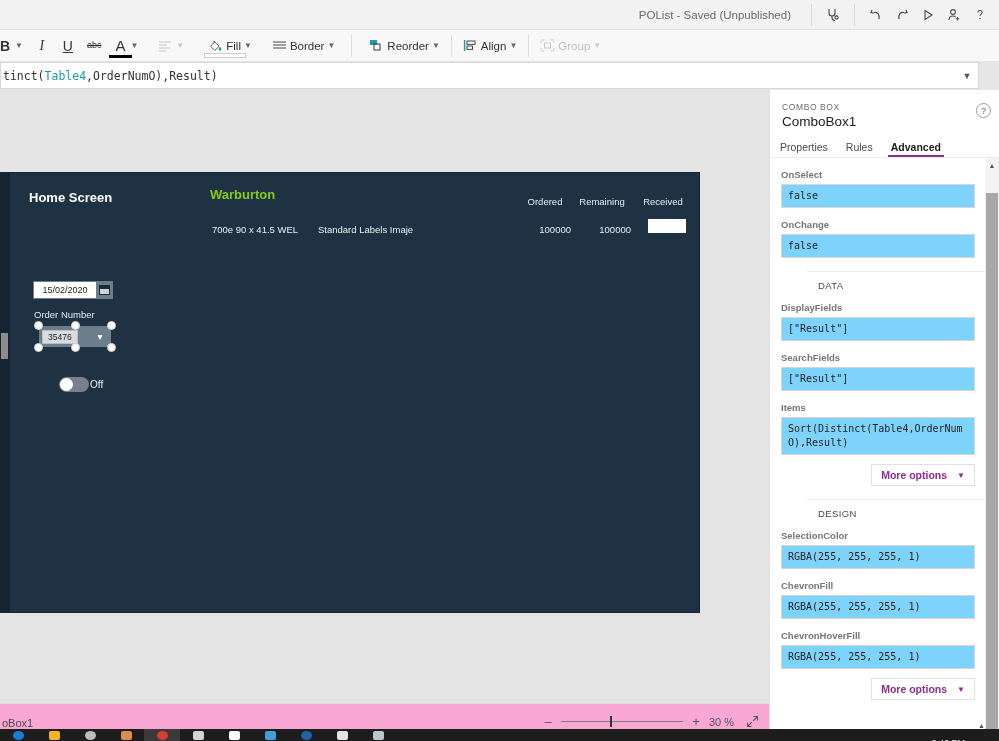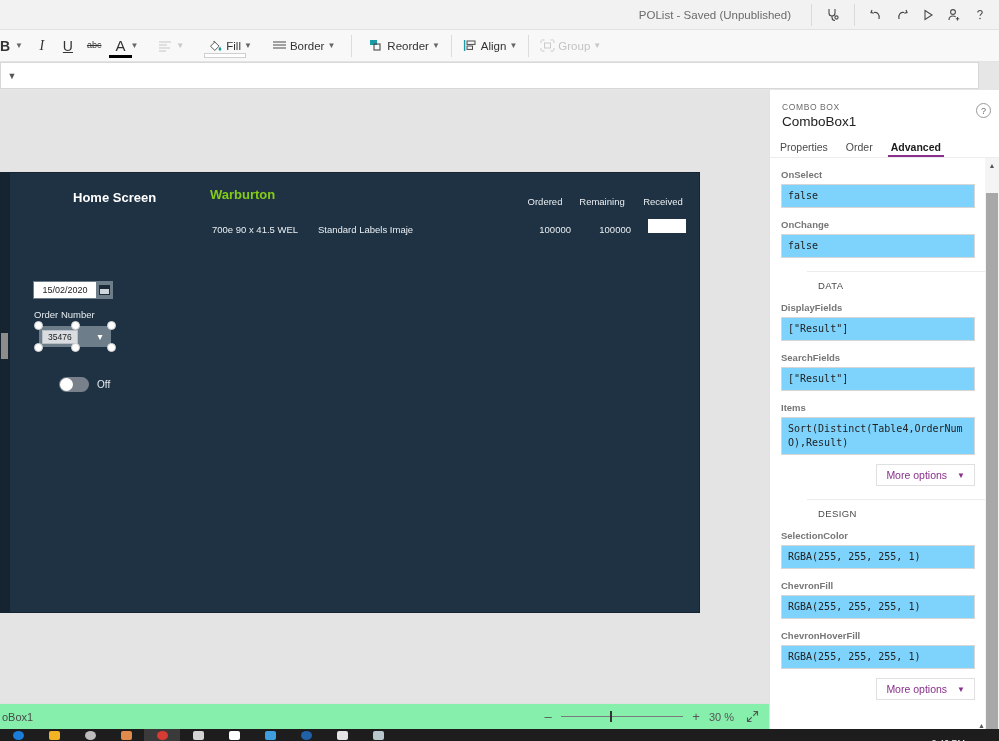--- a/index.html
+++ b/index.html
@@ -81,21 +81,21 @@
   .canvas-gutter {
     position: absolute; left: 0; top: 0; width: 9px; height: 441px;
     background: #152430;
   }
   .gutter-tab {
     position: absolute; left: 0; top: 160px; width: 7px; height: 26px;
     background: #8c8c8c; cursor: pointer;
   }
   .c-title {
     position: absolute; left: 28px; top: 17px;
-    font-size: 13px; font-weight: bold; color: #fff; margin-left: 44px;
+    font-size: 13px; font-weight: bold; color: #fff;
   }
   .c-heading {
     position: absolute; left: 209px; top: 14px;
     font-size: 13px; font-weight: bold; color: #84cc16;
   }
   .c-prodname {
     position: absolute; left: 211px; top: 51px;
     font-size: 9.5px; color: #eaeef1;
   }
   .c-prodlabel {
@@ -150,36 +150,36 @@
     position: absolute; right: 0; top: 0; width: 22px; height: 21px;
     display: flex; align-items: center; justify-content: center;
     color: #fff; font-size: 10px;
   }
   .handle {
     position: absolute; width: 9px; height: 9px; border-radius: 50%;
     background: #fff; border: 1px solid #cfcfcf;
   }
 
   
-  .toggle-wrap { position: absolute; left: 58px; top: 204px; display: flex; align-items: center; gap: 8px; }
+  .toggle-wrap { position: absolute; left: 58px; top: 204px; display: flex; align-items: center; gap: 1px; }
   .toggle {
     width: 30px; height: 15px; border-radius: 8px; background: #77808b;
     position: relative; cursor: pointer;
   }
   .toggle-knob {
     position: absolute; left: 1px; top: 1px; width: 13px; height: 13px;
     border-radius: 50%; background: #fff;
   }
   .toggle-lbl { font-size: 10px; color: #e8ecef; }
 
   
   .statusbar {
     position: absolute; left: 0; top: 703px; width: 769px; height: 26px;
-    background: #86efac; border-top: 1px solid #e0e0e0;
-    display: flex; align-items: center;
+    background: #f9a8d4; border-top: 1px solid #e0e0e0;
+    display: flex; align-items: flex-end;
   }
   .status-name { font-size: 11px; color: #4a4a4a; padding-left: 2px; }
   .zoom-group { margin-left: auto; display: flex; align-items: center; gap: 7px; padding-right: 10px; }
   .zoom-btn { font-size: 13px; color: #555; cursor: pointer; width: 12px; text-align: center; }
   .zoom-track { width: 122px; height: 1px; background: #7a7a7a; position: relative; }
   .zoom-thumb {
     position: absolute; left: 49px; top: -5px; width: 2px; height: 11px;
     background: #333; cursor: pointer;
   }
   .zoom-pct { font-size: 11px; color: #555; min-width: 30px; }
@@ -226,21 +226,21 @@
   .field-lbl { font-size: 9.5px; color: #767676; margin-bottom: 4px; font-weight: bold; }
   .field-box {
     border: 1px solid #d6d6d6; background: #7dd3fc; min-height: 22px;
     padding: 4px 6px; font-family: "DejaVu Sans Mono", monospace;
     font-size: 10px; color: #222; line-height: 14px; word-break: break-all;
   }
   .section-hd {
     margin-top: 13px; padding: 8px 11px 0 11px; border-top: 1px solid #ececec;
     font-size: 9.5px; color: #4a4a4a; letter-spacing: .4px; margin-left: 37px;
   }
-  .more-row { display: flex; justify-content: flex-end; padding: 9px 11px 0 11px; }
+  .more-row { display: flex; justify-content: flex-end; padding: 9px 11px 0 11px; font-weight: bold; }
   .more-btn {
     border: 1px solid #e0e0e0; background: #fff; color: #8a2f8d;
     font-size: 10.5px; padding: 4px 9px; cursor: pointer;
     display: flex; align-items: center; gap: 10px;
   }
   .more-btn .chev { color: #8a2f8d; font-size: 8px; }
 
   .rp-scroll {
     position: absolute; right: 0; top: 68px; width: 14px; height: 651px;
     background: #f4f4f4;
@@ -391,20 +391,21 @@
         <path d="M1.5 1h3M10.5 1h3M1.5 12h3M10.5 12h3M1 1.5v2.5M14 1.5v2.5M1 9v2.5M14 9v2.5"></path>
         <rect x="4.5" y="4" width="6" height="5"></rect>
       </svg>
     </span>
     <span>Group</span>
     <span class="chev">▼</span>
   </div>
 </div>
 
 <div class="formulabar">
+  <div class="formula-text"><span>tinct(</span><span class="tok-id">Table4</span><span>,OrderNumO),Result)</span></div>
   <div class="fbar-chev">▼</div>
 </div>
 
 <div class="workarea">
   <div class="canvas">
     <div class="canvas-gutter">
       <div class="gutter-tab"></div>
     </div>
 
     <div class="c-title">Home Screen</div>
@@ -468,21 +469,21 @@
   </div>
 </div>
 
 <div class="rightpanel">
   <div class="rp-kicker">COMBO BOX</div>
   <div class="rp-title">ComboBox1</div>
   <div class="rp-help">?</div>
 
   <div class="rp-tabs">
     <div class="rp-tab">Properties</div>
-    <div class="rp-tab">Order</div>
+    <div class="rp-tab">Rules</div>
     <div class="rp-tab active">Advanced</div>
   </div>
 
   <div class="rp-body">
     <div class="field">
       <div class="field-lbl">OnSelect</div>
       <div class="field-box">false</div>
     </div>
     <div class="field">
       <div class="field-lbl">OnChange</div>

